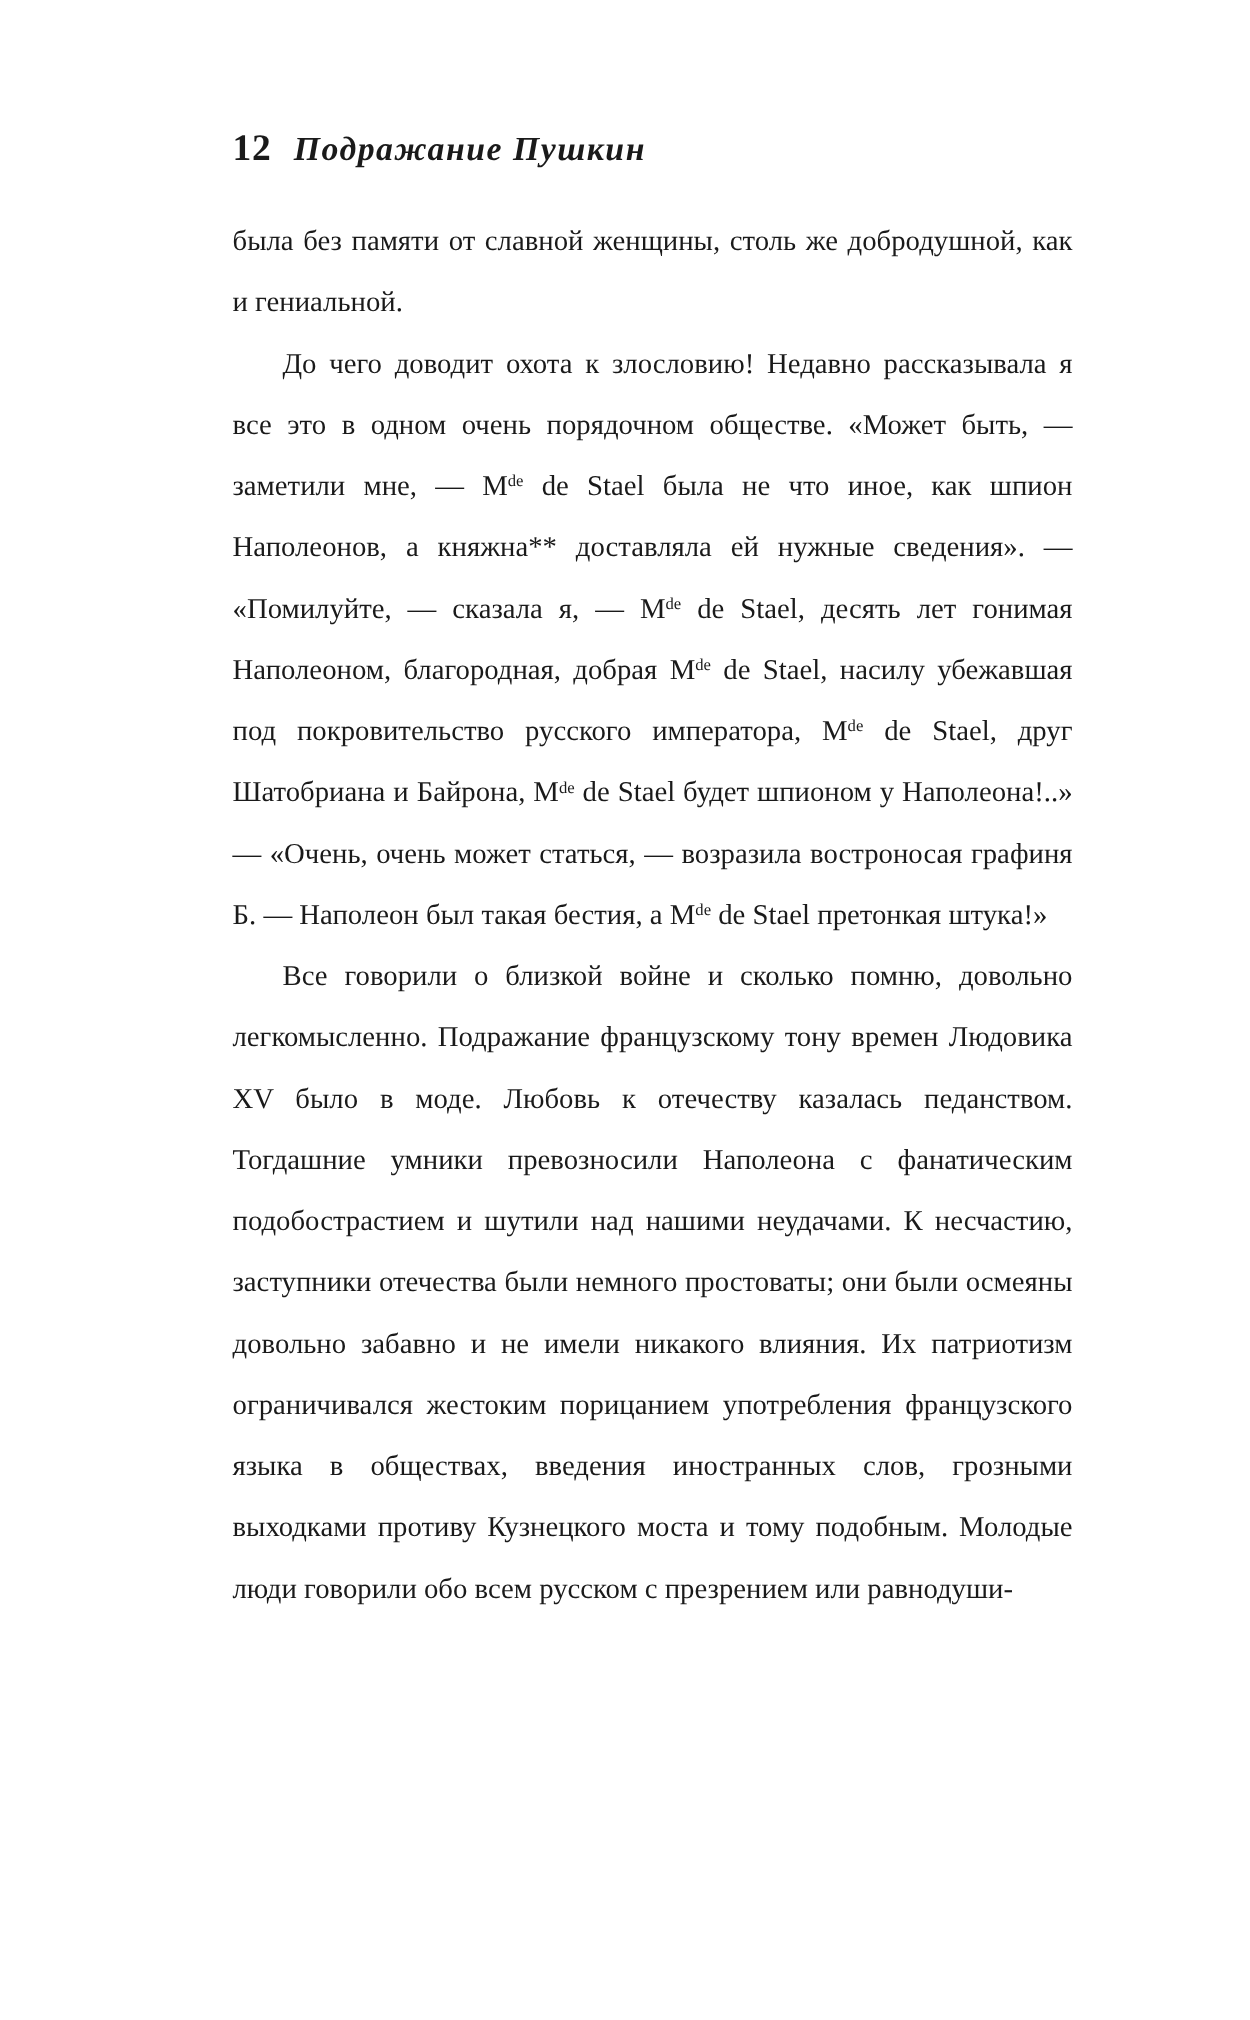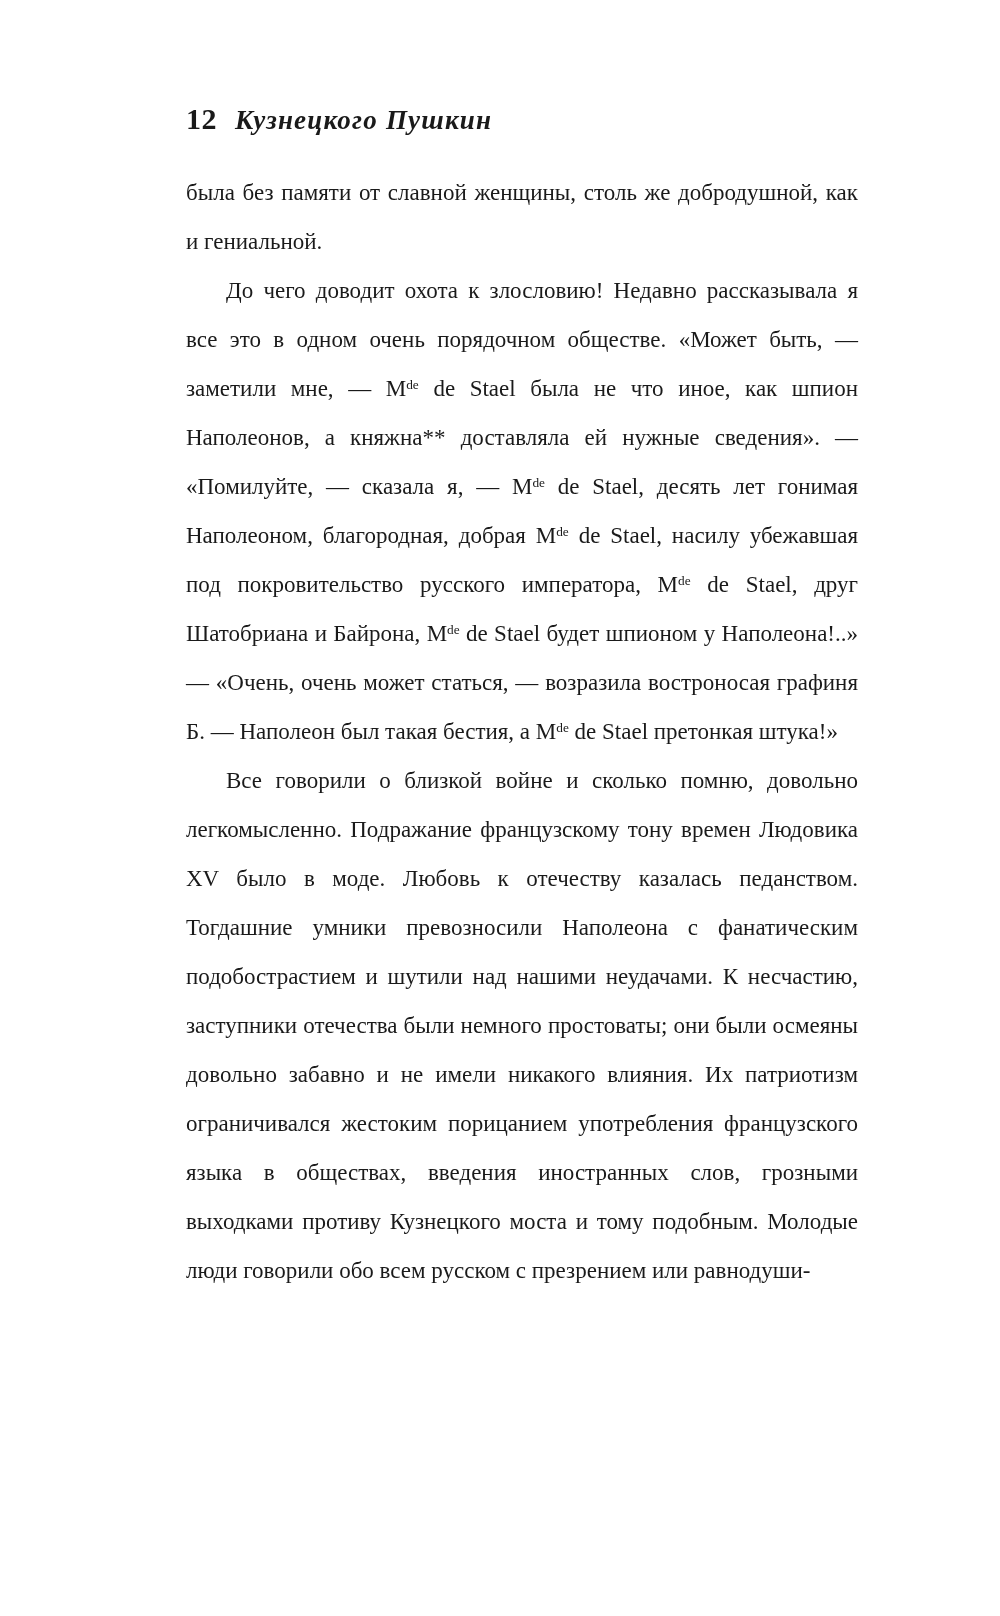--- a/index.html
+++ b/index.html
@@ -69,21 +69,21 @@
     font-family: "Liberation Serif", serif;
   }
 </style>
 </head>
 <body>
 
 <div class="page">
 
   <div class="running-head">
     <span class="page-number">12</span>
-    <span class="author-name">Кузнецкого Пушкин</span>
+    <span class="author-name">Подражание Пушкин</span>
   </div>
 
   <div class="text-block">
 
     <p>была без памяти от славной женщины, столь же добродушной, как и гениальной.</p>
 
     <p class="indent">До чего доводит охота к злословию! Недавно рассказывала я все это в одном очень порядочном обществе. «Может быть, — заметили мне, — M<sup>de</sup> <span class="lat">de Stael</span> была не что иное, как шпион Наполеонов, а княжна** доставляла ей нужные сведения». — «Помилуйте, — сказала я, — M<sup>de</sup> <span class="lat">de Stael</span>, десять лет гонимая Наполеоном, благородная, добрая M<sup>de</sup> <span class="lat">de Stael</span>, насилу убежавшая под покровительство русского императора, M<sup>de</sup> <span class="lat">de Stael</span>, друг Шатобриана и Байрона, M<sup>de</sup> <span class="lat">de Stael</span> будет шпионом у На­полеона!..» — «Очень, очень может статься, — возразила востроносая графиня Б. — Наполеон был такая бестия, а M<sup>de</sup> <span class="lat">de Stael</span> претонкая штука!»</p>
 
     <p class="indent">Все говорили о близкой войне и сколько помню, довольно легкомысленно. Подражание французскому тону времен Людовика XV было в моде. Любовь к отечеству казалась педанством. Тогдашние умники превозносили Наполеона с фанатическим подобострастием и шутили над нашими неудачами. К несчастию, заступники отечества были немного простоваты; они были осмеяны довольно забавно и не имели никакого влияния. Их патриотизм ограничивался жесто­ким порицанием употребления французского языка в обществах, введения иностранных слов, грозными выходками противу Кузнецкого мо­ста и тому подобным. Молодые люди говорили обо всем русском с презрением или равнодуши-</p>
 

